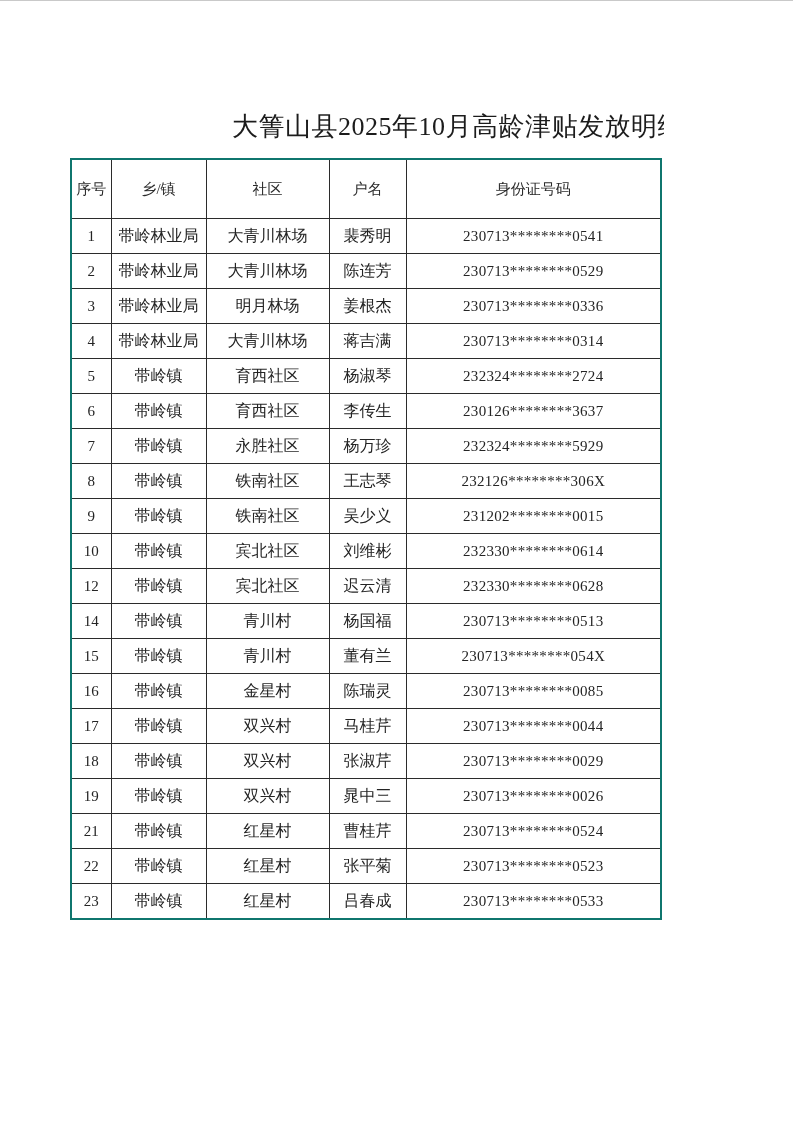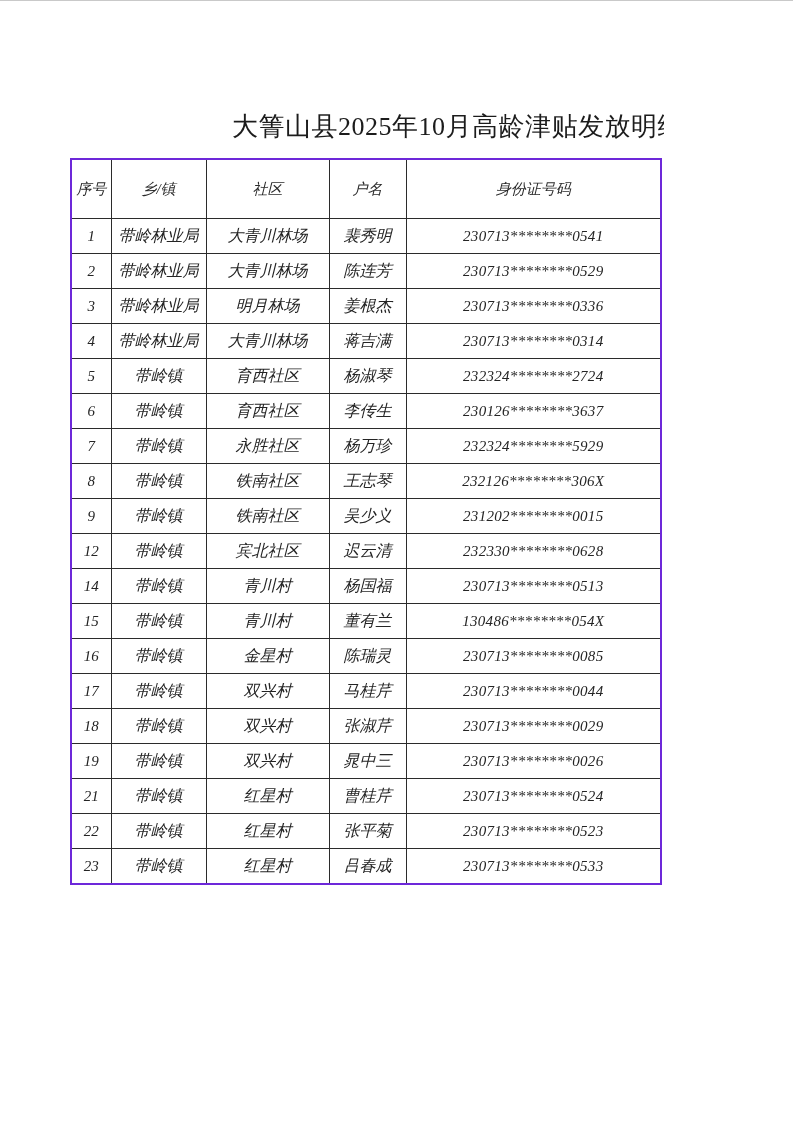--- a/index.html
+++ b/index.html
@@ -41,24 +41,23 @@
     letter-spacing: 0.5px;
     white-space: nowrap;
     color: #1c1c1c;
   }
   table.subsidy {
     position: absolute;
     left: 70px;
     top: 158px;
     border-collapse: collapse;
     table-layout: fixed;
-    border: 2px solid #6d28d9;
+    border: 2px solid #0f766e;
     font-size: 16px;
     color: #242424;
-    font-style: italic;
   }
   table.subsidy th, table.subsidy td {
     border: 1px solid #2b2b2b;
     text-align: center;
     vertical-align: middle;
     padding: 0;
     overflow: hidden;
     white-space: nowrap;
     font-weight: normal;
   }
@@ -163,39 +162,46 @@
           <td class="idnum">232126********306X</td>
         </tr>
         <tr>
           <td class="idx">9</td>
           <td>带岭镇</td>
           <td>铁南社区</td>
           <td>吴少义</td>
           <td class="idnum">231202********0015</td>
         </tr>
         <tr>
+          <td class="idx">10</td>
+          <td>带岭镇</td>
+          <td>宾北社区</td>
+          <td>刘维彬</td>
+          <td class="idnum">232330********0614</td>
+        </tr>
+        <tr>
           <td class="idx">12</td>
           <td>带岭镇</td>
           <td>宾北社区</td>
           <td>迟云清</td>
           <td class="idnum">232330********0628</td>
         </tr>
         <tr>
           <td class="idx">14</td>
           <td>带岭镇</td>
           <td>青川村</td>
           <td>杨国福</td>
           <td class="idnum">230713********0513</td>
         </tr>
         <tr>
           <td class="idx">15</td>
           <td>带岭镇</td>
           <td>青川村</td>
           <td>董有兰</td>
-          <td class="idnum">130486********054X</td>
+          <td class="idnum">230713********054X</td>
         </tr>
         <tr>
           <td class="idx">16</td>
           <td>带岭镇</td>
           <td>金星村</td>
           <td>陈瑞灵</td>
           <td class="idnum">230713********0085</td>
         </tr>
         <tr>
           <td class="idx">17</td>

